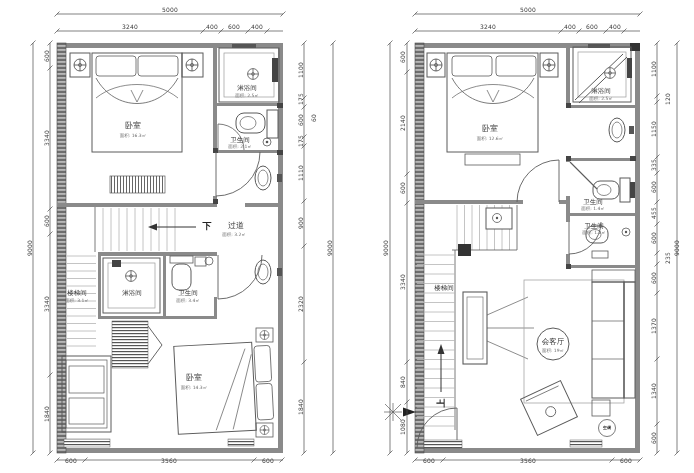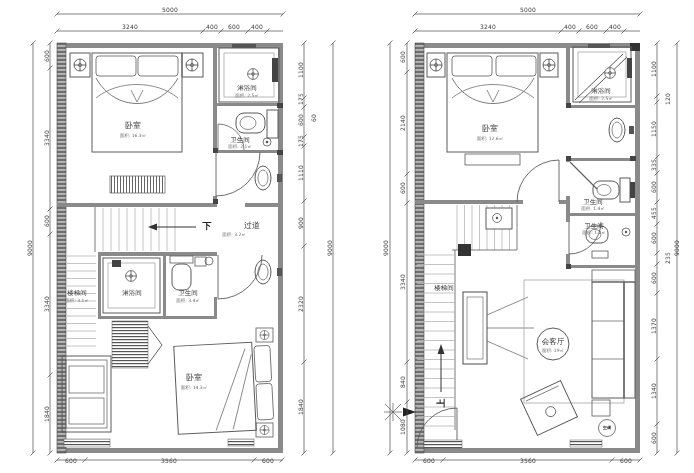--- a/index.html
+++ b/index.html
@@ -277,21 +277,21 @@
       <span class="lbl dim" style="left: 330px; top: 248px; font-size: 6px; transform: translate(-50%, -50%) rotate(-90deg);">9000</span>
       <span class="lbl dim" style="left: 71px; top: 461px; font-size: 6px; transform: translate(-50%, -50%);">600</span>
       <span class="lbl dim" style="left: 169px; top: 461px; font-size: 6px; transform: translate(-50%, -50%);">3560</span>
       <span class="lbl dim" style="left: 268px; top: 461px; font-size: 6px; transform: translate(-50%, -50%);">600</span>
       <span class="lbl room" style="left: 133px; top: 126px; font-size: 8px; transform: translate(-50%, -50%);">卧室</span>
       <span class="lbl area" style="left: 133px; top: 136px; font-size: 4.5px; transform: translate(-50%, -50%);">面积: 16.3㎡</span>
       <span class="lbl room" style="left: 247px; top: 88px; font-size: 6.5px; transform: translate(-50%, -50%);">淋浴间</span>
       <span class="lbl area" style="left: 247px; top: 96px; font-size: 4.5px; transform: translate(-50%, -50%);">面积: 2.5㎡</span>
       <span class="lbl room" style="left: 240px; top: 140px; font-size: 6.5px; transform: translate(-50%, -50%);">卫生间</span>
       <span class="lbl area" style="left: 240px; top: 147px; font-size: 4.5px; transform: translate(-50%, -50%);">面积: 2.1㎡</span>
-      <span class="lbl room" style="left: 252px; top: 226px; font-size: 8px; transform: translate(-50%, -50%);">过道</span>
+      <span class="lbl room" style="left: 236px; top: 226px; font-size: 8px; transform: translate(-50%, -50%);">过道</span>
       <span class="lbl area" style="left: 234px; top: 235px; font-size: 4.5px; transform: translate(-50%, -50%);">面积: 3.2㎡</span>
       <span class="lbl room" style="left: 77px; top: 293px; font-size: 6.5px; transform: translate(-50%, -50%);">楼梯间</span>
       <span class="lbl area" style="left: 77px; top: 301px; font-size: 4.5px; transform: translate(-50%, -50%);">面积: 3.1㎡</span>
       <span class="lbl room" style="left: 132px; top: 293px; font-size: 6.5px; transform: translate(-50%, -50%);">淋浴间</span>
       <span class="lbl room" style="left: 188px; top: 293px; font-size: 6.5px; transform: translate(-50%, -50%);">卫生间</span>
       <span class="lbl area" style="left: 188px; top: 301px; font-size: 4.5px; transform: translate(-50%, -50%);">面积: 3.4㎡</span>
       <span class="lbl room" style="left: 194px; top: 378px; font-size: 8px; transform: translate(-50%, -50%);">卧室</span>
       <span class="lbl area" style="left: 194px; top: 388px; font-size: 4.5px; transform: translate(-50%, -50%);">面积: 14.3㎡</span>
       <span class="lbl note" style="left: 207px; top: 226px; font-size: 9px; transform: translate(-50%, -50%);">下</span>
       <span class="lbl dim" style="left: 528px; top: 10px; font-size: 6px; transform: translate(-50%, -50%);">5000</span>

